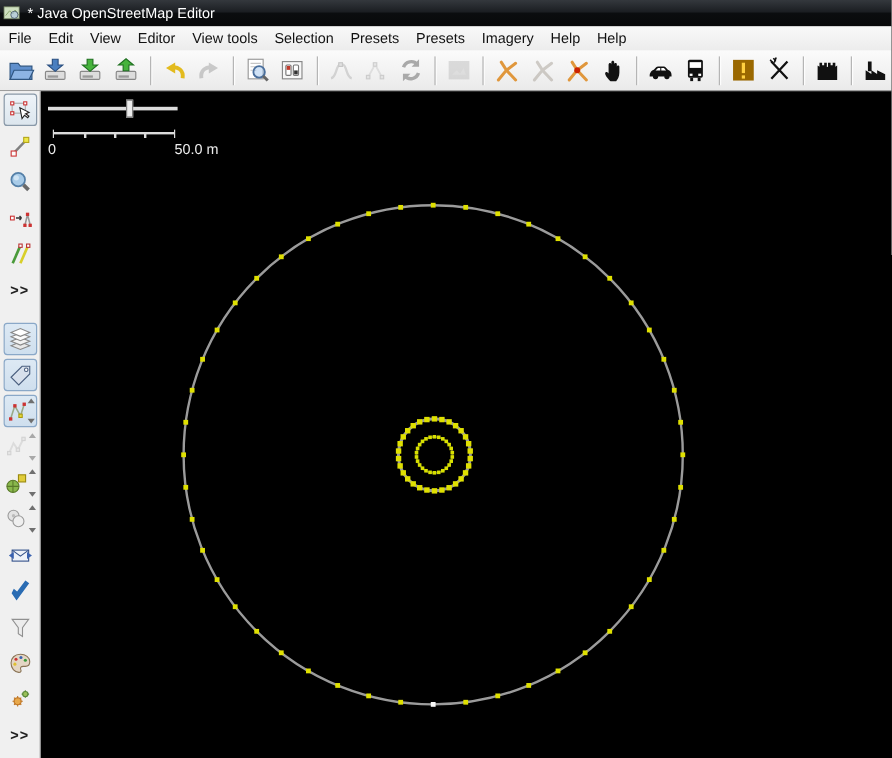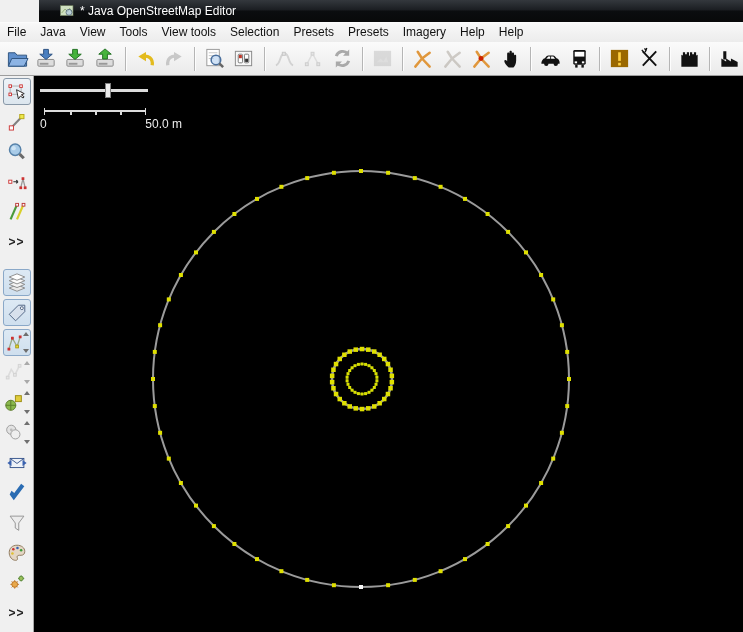--- a/index.html
+++ b/index.html
@@ -1,22 +1,22 @@
 <!DOCTYPE html>
 <html><head>
 <meta charset="utf-8">
 <style>
   html,body{margin:0;padding:0;background:#444;}
   .window{width:743px;height:632px;position:relative;overflow:hidden;
     font-family:"Liberation Sans",sans-serif;background:#f0f0f0;}
 
   
-  .titlebar{height:22px;display:flex;align-items:center;gap:5px;padding-left:20px;
+  .titlebar{height:22px;display:flex;align-items:center;gap:5px;padding-left:2px;
     background:linear-gradient(#34383d 0%,#1b1e22 45%,#0b0d0f 50%,#08090a 100%);
-    color:#fff;font-size:12px;box-sizing:border-box;margin-left:39px;}
+    color:#fff;font-size:12px;box-sizing:border-box;}
   .titlebar .ic{width:16px;height:16px;display:inline-flex;}
 
   
   .menubar{height:20px;background:linear-gradient(#f8f8f8,#ececec);display:flex;
     font-size:12px;color:#111;border-top:1px solid #fbfbfb;box-sizing:border-box;}
   .menu-item{padding:0 7px;line-height:19px;cursor:default;}
 
   
   .toolbar{height:34px;background:linear-gradient(#fbfbfb,#eaeaea);
     border-bottom:1px solid #9d9d9d;display:flex;align-items:center;
@@ -68,23 +68,23 @@
           <rect x="2" y="4" width="19" height="15" fill="#cfe0c0" stroke="#6a7a5a"></rect>
           <path d="M4 15l5-6 4 4 3-5 4 6" stroke="#7a9a5a" fill="none"></path>
           <circle cx="15" cy="14" r="4.5" fill="rgba(170,195,230,.6)" stroke="#445566"></circle>
         </svg>
       </span>
     <span>* Java OpenStreetMap Editor</span>
   </div>
 
   <div class="menubar">
       <span class="menu-item">File</span>
-      <span class="menu-item">Java</span>
+      <span class="menu-item">Edit</span>
       <span class="menu-item">View</span>
-      <span class="menu-item">Tools</span>
+      <span class="menu-item">Editor</span>
       <span class="menu-item">View tools</span>
       <span class="menu-item">Selection</span>
       <span class="menu-item">Presets</span>
       <span class="menu-item">Presets</span>
       <span class="menu-item">Imagery</span>
       <span class="menu-item">Help</span>
       <span class="menu-item">Help</span>
     </div>
 
   <div class="toolbar">

